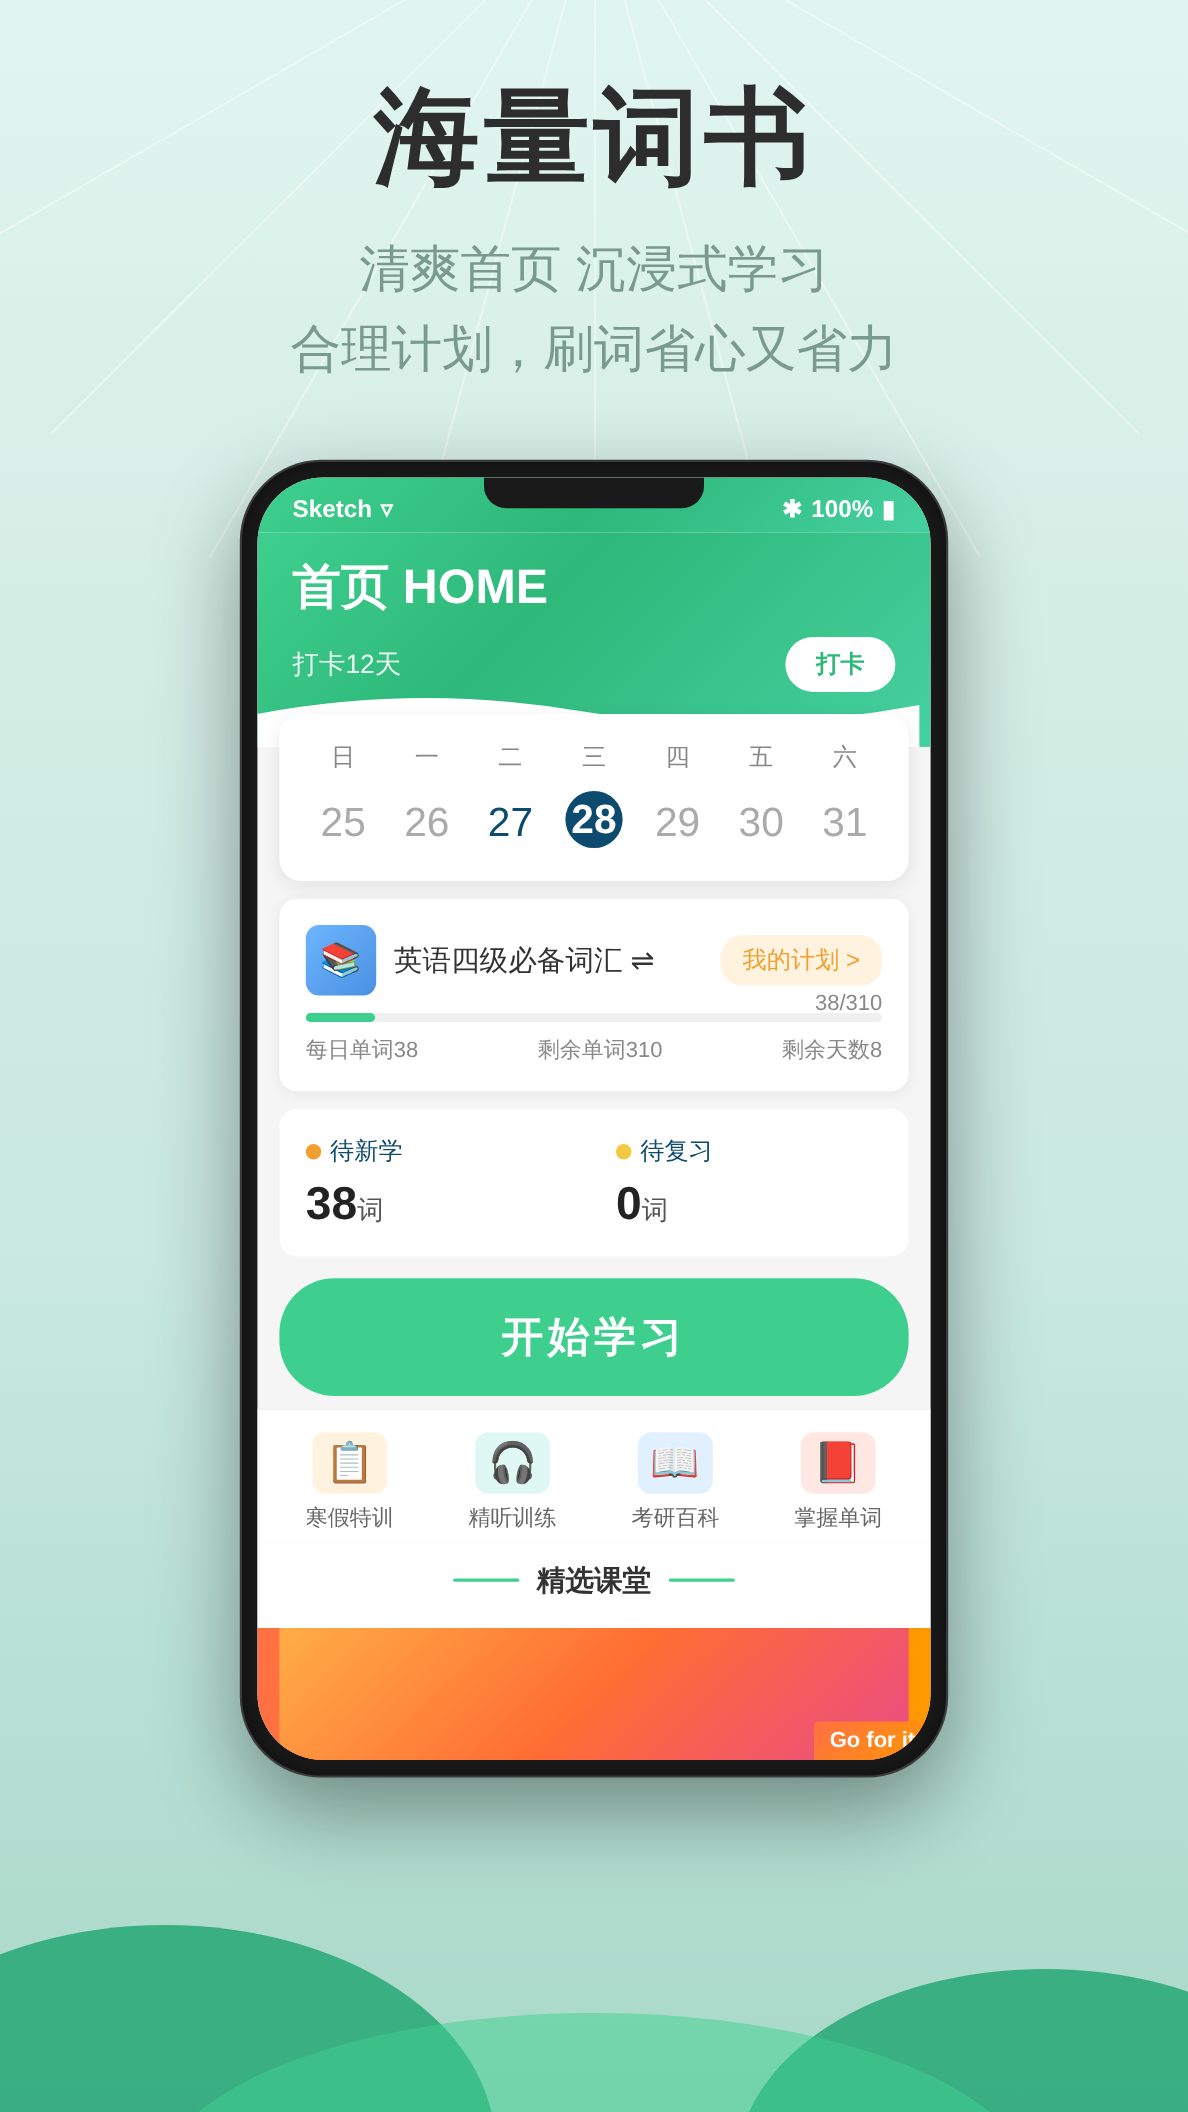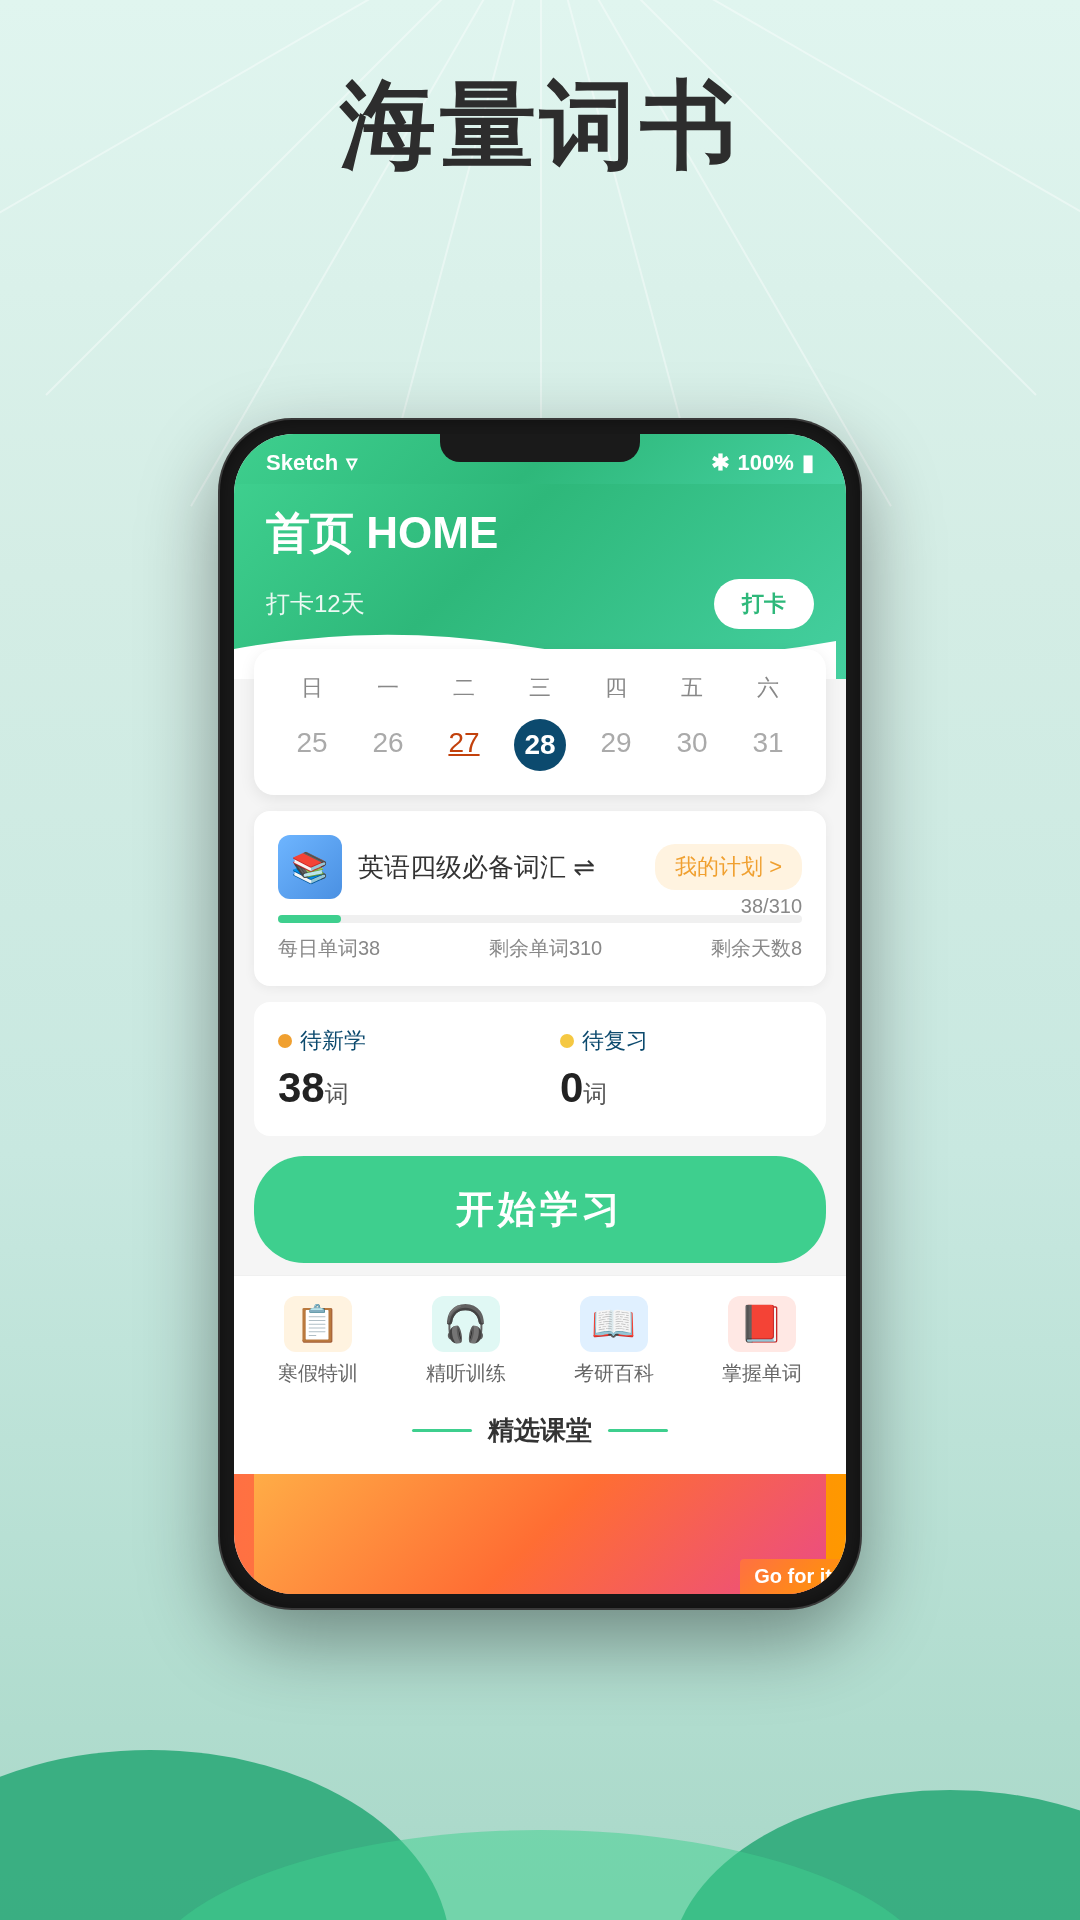--- a/index.html
+++ b/index.html
@@ -184,42 +184,41 @@
       font-weight: 400;
     }
 
     .calendar-dates {
       display: grid;
       grid-template-columns: repeat(7, 1fr);
       text-align: center;
     }
 
     .date-item {
-      font-size: 28px;
+      font-size: 37px;
       color: #aaa;
       padding: 8px 0;
       position: relative;
     }
 
     .date-item.today {
       background: #0c4a6e;
       color: white;
       border-radius: 50%;
       width: 52px;
       height: 52px;
       display: flex;
       align-items: center;
       justify-content: center;
       margin: 0 auto;
       font-weight: 600;
     }
 
     .date-item.highlight {
-      color: #c2410c;
-      text-decoration: underline;
+      color: #0c4a6e;
     }
 
     
     .course-card {
       background: white;
       margin: 16px 20px;
       border-radius: 16px;
       padding: 24px;
       box-shadow: 0 2px 12px rgba(0,0,0,0.06);
     }
@@ -498,20 +497,24 @@
 
   <svg class="bottom-hills" viewBox="0 0 1080 250" preserveAspectRatio="none">
     <ellipse cx="150" cy="280" rx="300" ry="200" fill="#2daa7a" opacity="0.9"></ellipse>
     <ellipse cx="950" cy="300" rx="280" ry="180" fill="#2daa7a" opacity="0.9"></ellipse>
     <ellipse cx="540" cy="320" rx="400" ry="160" fill="#3ecf8e" opacity="0.5"></ellipse>
   </svg>
 </div>
 
 <div class="header-section">
   <div class="main-title">海量词书</div>
+  <div class="sub-title">
+    <div>清爽首页  沉浸式学习</div>
+    <div>合理计划，刷词省心又省力</div>
+  </div>
 </div>
 
 <div class="phone-wrapper">
   <div class="phone-outer">
     <div class="phone-inner">
       
       
       <div class="notch"></div>
 
       

